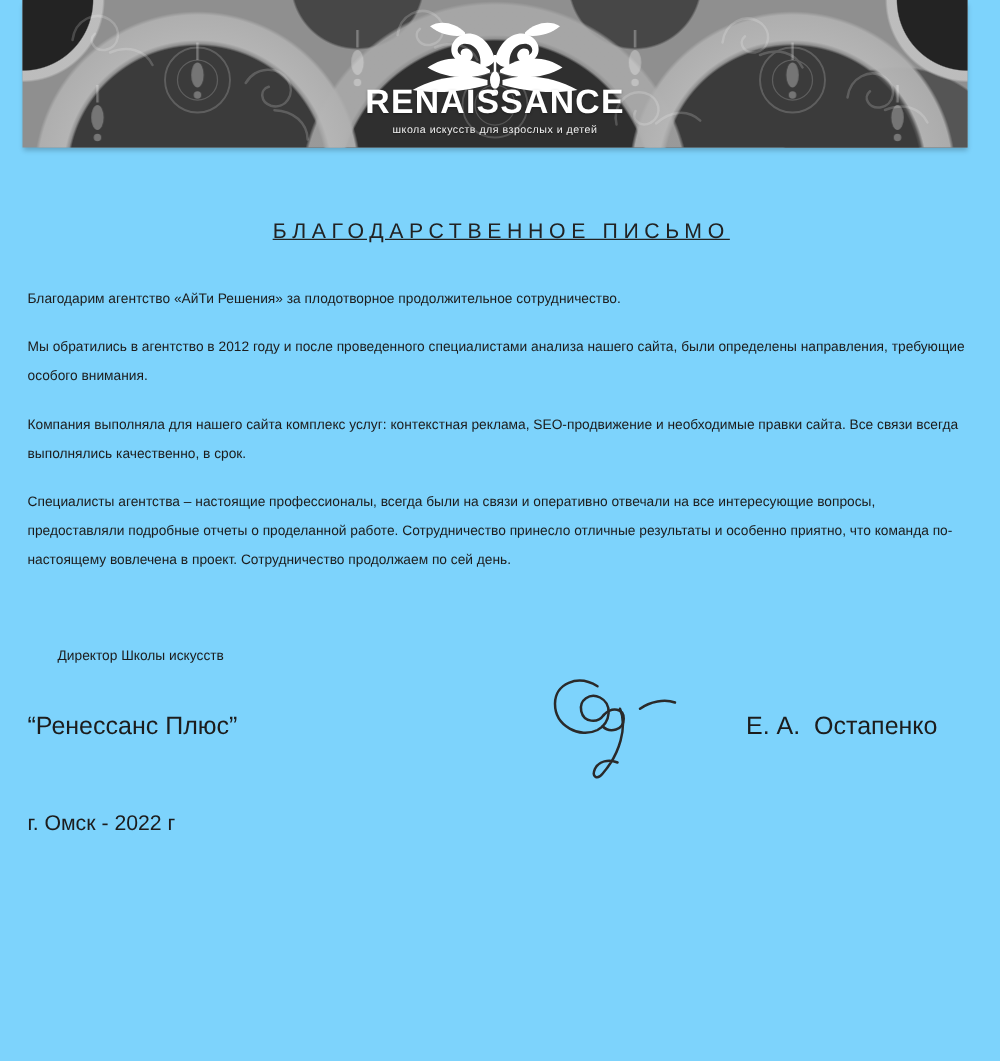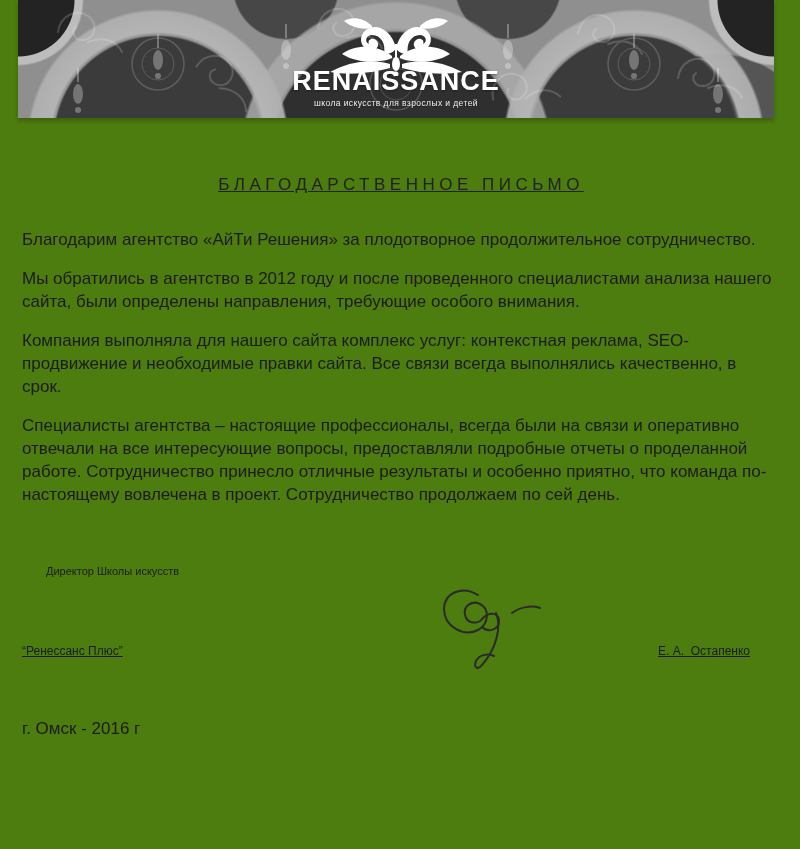--- a/index.html
+++ b/index.html
@@ -1,18 +1,18 @@
 <!DOCTYPE html>
 <html><head>
 <meta charset="utf-8">
 <style>
   * { margin:0; padding:0; box-sizing:border-box; }
   body { background:#ffffff; font-family:"Liberation Sans", sans-serif; }
   .page {
-    position:relative; width:800px; height:849px; background:#4d7c0f;
+    position:relative; width:800px; height:849px; background:#7dd3fc;
     color:#1c1c1c; overflow:hidden;
   }
 
   
   .banner {
     position:relative; margin-left:18px; width:756px; height:118px;
     overflow:hidden;
     background-color:#8f8f8f;
     background-image:
       
@@ -48,27 +48,27 @@
     text-shadow:0 1px 1px rgba(0,0,0,.4);
     text-align:right;
   }
 
   
   .content { padding:0 20px 0 22px; }
   .doc-title {
     text-align:center; font-size:17px; font-weight:normal; color:#222222;
     letter-spacing:4.5px; margin:57px 0 33px 0; white-space:nowrap;text-decoration:underline;
   }
-  .content p { font-size:17px; line-height:23px; margin-bottom:16px; color:#1c1c1c; }
+  .content p { font-size:11px; line-height:23px; margin-bottom:16px; color:#1c1c1c; }
 
   .signoff { position:relative; margin-top:55px; }
   .role { font-size:11px; line-height:20px;margin-left:24px; }
   .sign-row {
     display:flex; justify-content:space-between; align-items:baseline;
-    margin-top:60px; font-size:12px; line-height:20px;text-decoration:underline;
+    margin-top:36px; font-size:20px; line-height:20px;
   }
   .signer-name { margin-right:30px; white-space:pre; }
   .signature-svg { position:absolute; left:414px; top:22px; }
   .city-year { margin-top:58px; font-size:17px; line-height:20px; }
 </style>
 </head>
 <body>
 
 <div class="page">
 
@@ -148,16 +148,16 @@
           <path d="M60,30 C66,44 60,66 46,82 C42,87 37,85 40,78 C43,72 51,70 58,73"></path>
           <path d="M76,30 C84,24 96,22 104,25"></path>
         </g>
       </svg>
 
       <div class="sign-row">
         <span class="company">“Ренессанс Плюс”</span>
         <span class="signer-name">Е. А.  Остапенко</span>
       </div>
 
-      <div class="city-year">г. Омск - 2016 г</div>
+      <div class="city-year">г. Омск - 2022 г</div>
     </div>
   </div>
 </div>
 
 </body></html>

